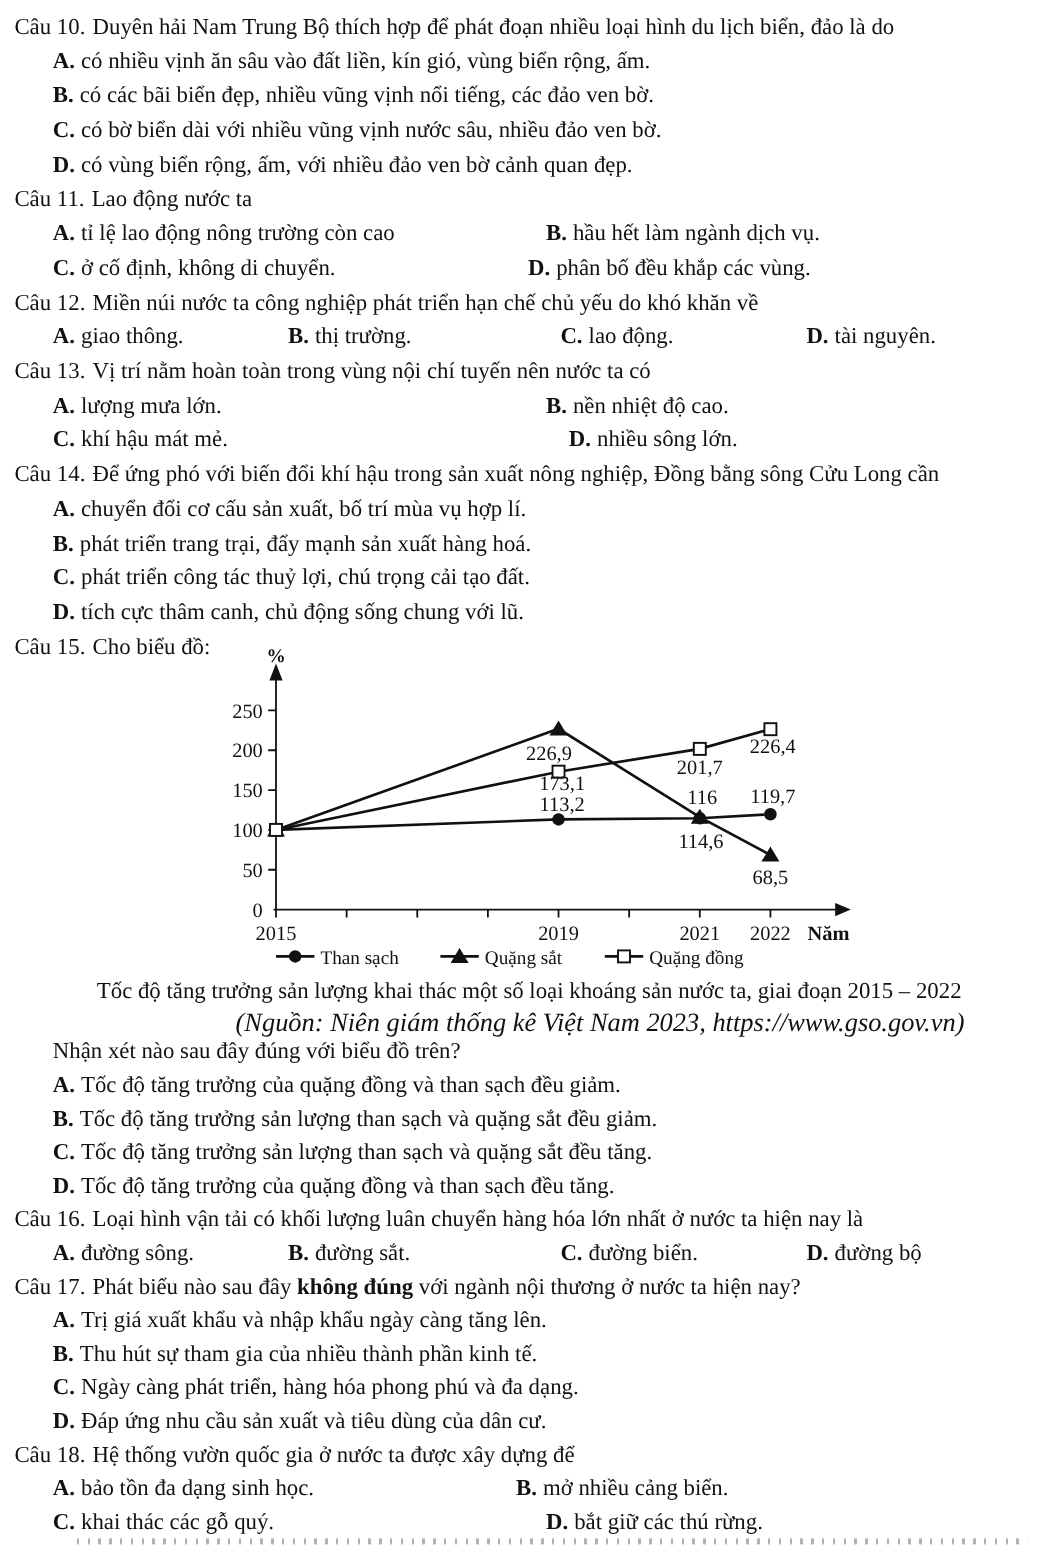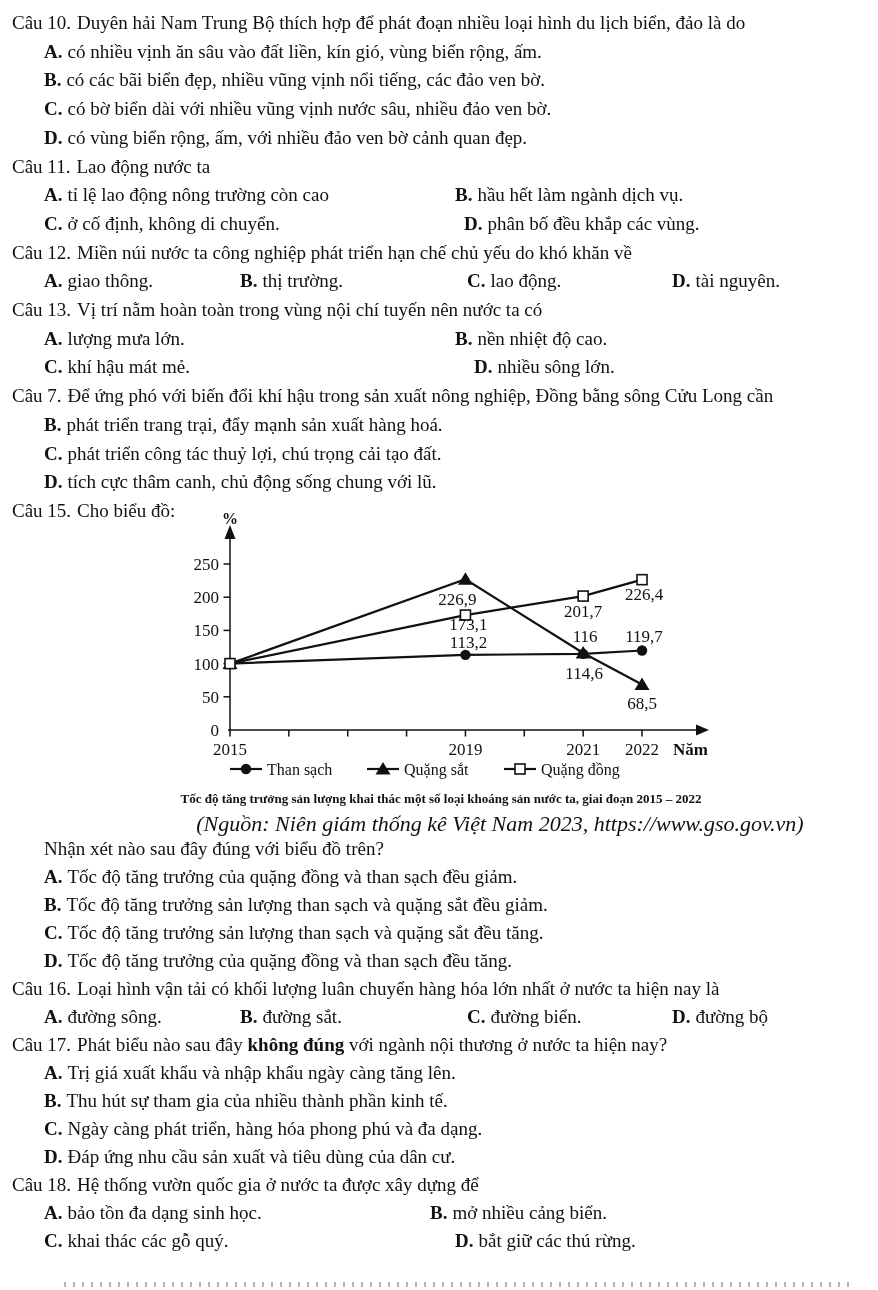--- a/index.html
+++ b/index.html
@@ -12,44 +12,45 @@
   }
   .line{position:relative;line-height:28.7px;white-space:nowrap}
   #post .line{line-height:28px}
   .qnum{font-weight:normal;padding-right:6px}
   .optk{font-weight:bold;padding-right:5px}
   .bseg{font-weight:bold}
   .opt-indent{padding-left:32px}
   .abs{position:absolute;top:0}
   #chart-block{margin-top:-14px;height:273px;position:relative}
   #chart-block svg{display:block;margin-left:158px}
-  .chart-title{text-align:center;font-weight:bold;line-height:27px;white-space:nowrap;font-size:13px}
+  .chart-title{text-align:center;font-weight:normal;line-height:27px;white-space:nowrap;font-size:19px}
   .chart-source{text-align:center;font-style:italic;line-height:23px;white-space:nowrap;padding-left:118px;font-size:22px}
   #cutline{position:absolute;left:64px;top:1282px;width:792px;height:5px;opacity:.45;
     background:repeating-linear-gradient(90deg,#555 0 2px,transparent 2px 9px)}
 </style>
 </head>
 <body>
 
 <div id="doc">
   <div id="pre">
       <div class="line"><span class="qnum">Câu 10.</span><span class="">Duyên hải Nam Trung Bộ thích hợp để phát đoạn nhiều loại hình du lịch biển, đảo là do</span></div>
       <div class="line opt-indent"><span class=""><span class="optk">A.</span><span>có nhiều vịnh ăn sâu vào đất liền, kín gió, vùng biển rộng, ấm.</span></span></div>
       <div class="line opt-indent"><span class=""><span class="optk">B.</span><span>có các bãi biển đẹp, nhiều vũng vịnh nổi tiếng, các đảo ven bờ.</span></span></div>
       <div class="line opt-indent"><span class=""><span class="optk">C.</span><span>có bờ biển dài với nhiều vũng vịnh nước sâu, nhiều đảo ven bờ.</span></span></div>
       <div class="line opt-indent"><span class=""><span class="optk">D.</span><span>có vùng biển rộng, ấm, với nhiều đảo ven bờ cảnh quan đẹp.</span></span></div>
       <div class="line"><span class="qnum">Câu 11.</span><span class="">Lao động nước ta</span></div>
       <div class="line"><span class="opt-indent" style="display: inline-block;"><span class="optk">A.</span><span>tỉ lệ lao động nông trường còn cao</span></span><span class=" abs" style="left: 443px;"><span class="optk">B.</span><span>hầu hết làm ngành dịch vụ.</span></span></div>
-      <div class="line"><span class="opt-indent" style="display: inline-block;"><span class="optk">C.</span><span>ở cố định, không di chuyển.</span></span><span class=" abs" style="left: 452px;"><span class="optk">D.</span><span>phân bố đều khắp các vùng.</span></span></div>
+      <div class="line"><span class="opt-indent" style="display: inline-block;"><span class="optk">C.</span><span>ở cố định, không di chuyển.</span></span><span class=" abs" style="left: 428px;"><span class="optk">D.</span><span>phân bố đều khắp các vùng.</span></span></div>
       <div class="line"><span class="qnum">Câu 12.</span><span class="">Miền núi nước ta công nghiệp phát triển hạn chế chủ yếu do khó khăn về</span></div>
       <div class="line"><span class="opt-indent" style="display: inline-block;"><span class="optk">A.</span><span>giao thông.</span></span><span class=" abs" style="left: 228px;"><span class="optk">B.</span><span>thị trường.</span></span><span class=" abs" style="left: 455px;"><span class="optk">C.</span><span>lao động.</span></span><span class=" abs" style="left: 660px;"><span class="optk">D.</span><span>tài nguyên.</span></span></div>
       <div class="line"><span class="qnum">Câu 13.</span><span class="">Vị trí nằm hoàn toàn trong vùng nội chí tuyến nên nước ta có</span></div>
       <div class="line"><span class="opt-indent" style="display: inline-block;"><span class="optk">A.</span><span>lượng mưa lớn.</span></span><span class=" abs" style="left: 443px;"><span class="optk">B.</span><span>nền nhiệt độ cao.</span></span></div>
       <div class="line"><span class="opt-indent" style="display: inline-block;"><span class="optk">C.</span><span>khí hậu mát mẻ.</span></span><span class=" abs" style="left: 462px;"><span class="optk">D.</span><span>nhiều sông lớn.</span></span></div>
-      <div class="line"><span class="qnum">Câu 7.</span><span class="">Để ứng phó với biến đổi khí hậu trong sản xuất nông nghiệp, Đồng bằng sông Cửu Long cần</span></div>
+      <div class="line"><span class="qnum">Câu 14.</span><span class="">Để ứng phó với biến đổi khí hậu trong sản xuất nông nghiệp, Đồng bằng sông Cửu Long cần</span></div>
+      <div class="line opt-indent"><span class=""><span class="optk">A.</span><span>chuyển đổi cơ cấu sản xuất, bố trí mùa vụ hợp lí.</span></span></div>
       <div class="line opt-indent"><span class=""><span class="optk">B.</span><span>phát triển trang trại, đẩy mạnh sản xuất hàng hoá.</span></span></div>
       <div class="line opt-indent"><span class=""><span class="optk">C.</span><span>phát triển công tác thuỷ lợi, chú trọng cải tạo đất.</span></span></div>
       <div class="line opt-indent"><span class=""><span class="optk">D.</span><span>tích cực thâm canh, chủ động sống chung với lũ.</span></span></div>
       <div class="line"><span class="qnum">Câu 15.</span><span class="">Cho biểu đồ:</span></div>
       <div id="chart-block">
         <svg width="740" height="273" viewBox="0 0 740 273" style="font-family:'Liberation Serif','DejaVu Serif',serif">
           <g stroke="#111" stroke-width="1.5">
             <line x1="60" y1="26" x2="60" y2="219"></line>
             <line x1="58" y1="218" x2="531" y2="218"></line>
           </g>

